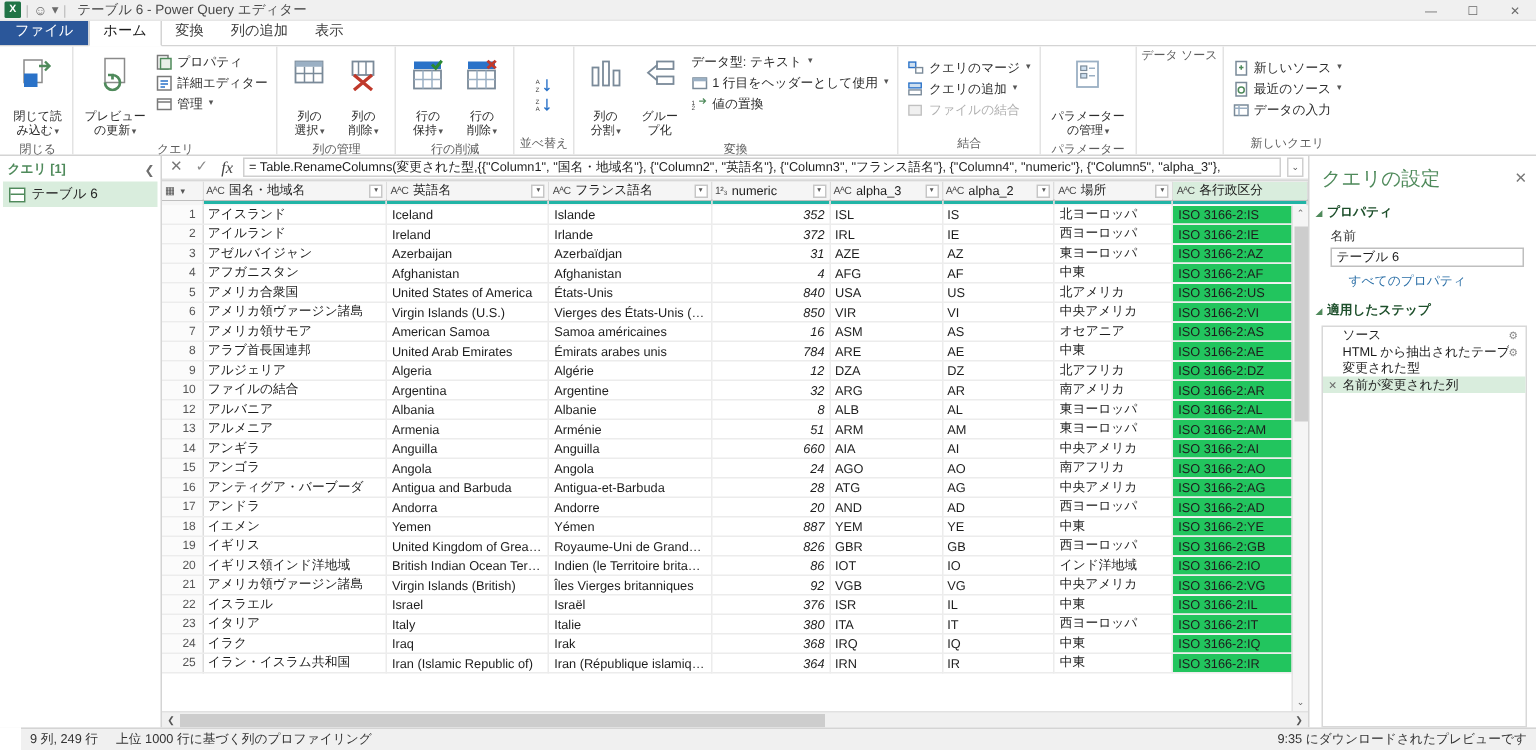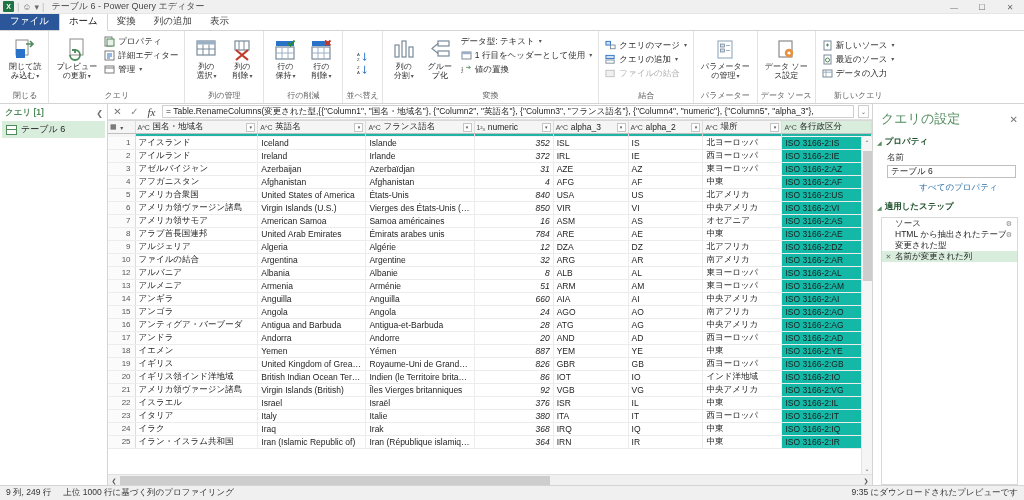--- a/index.html
+++ b/index.html
@@ -39,21 +39,21 @@
             display:flex; align-items:stretch; padding-left:2px; }
   .rgroup { display:flex; flex-direction:column; align-items:center;
             border-right:1px solid #e3e3e3; padding:0 3px; }
   .rgroup-body { flex:1; display:flex; align-items:flex-start; padding-top:3px; }
   .rgroup-label { font-size:8px; color:#5c5c5c; text-align:center; padding-bottom:2px;
                   white-space:nowrap; }
   .big-btn { display:flex; flex-direction:column; align-items:center; width:auto;
              min-width:36px; padding:1px 4px; cursor:default; }
   .big-icon { height:26px; display:flex; align-items:flex-end; justify-content:center; }
   .big-label { font-size:8px; line-height:9px; text-align:center; color:#2b2b2b;
-               margin-top:1px; white-space:nowrap; }
+               margin-top:12px; white-space:nowrap; }
   .col-list { display:flex; flex-direction:column; justify-content:flex-start; gap:1px;
               padding-top:1px; }
   .sm-btn { display:flex; align-items:center; gap:3px; font-size:8.5px; color:#2b2b2b;
             padding:1px 3px; line-height:11px; white-space:nowrap; cursor:default; }
   .sm-btn.disabled { color:#b0b0b0; }
   .sm-ic { width:11px; height:11px; display:inline-flex; align-items:center;
            justify-content:center; flex:0 0 11px; }
   .caret { font-size:6px; color:#555; margin-left:1px; }
   .chk { color:#2a8a33; font-weight:bold; font-size:10px; line-height:1; }
 
@@ -102,21 +102,21 @@
            font-size:5px; color:#555; display:flex; align-items:center;
            justify-content:center; flex:0 0 9px; }
   .qbar td { height:3px; background:#f5f5f5; border-right:1px solid #dcdcdc; padding:0; }
   .qbar td div { height:2px; background:#21b4a6; }
   .gbody td { height:12.45px; border-right:1px solid #ececec; border-bottom:1px solid #ececec;
               font-size:8.5px; color:#1d1d1d; padding:0 3px; white-space:nowrap;
               overflow:hidden; text-overflow:ellipsis; }
   .gbody td.idx { background:#fbfbfb; color:#555; text-align:right; padding-right:4px;
                   border-right:1px solid #dcdcdc; font-size:8px; }
   .gbody td.num { text-align:right; font-style:italic; }
-  .gbody td.sel { background:#14b8a6;margin-top:46px; }
+  .gbody td.sel { background:#22c55e;margin-top:46px; }
   .gscroll { flex:1; overflow:hidden; position:relative; }
   .vscroll { position:absolute; right:0; top:0; bottom:0; width:11px; background:#f5f5f5;
              border-left:1px solid #e3e3e3; }
   .vthumb { position:absolute; top:14px; left:1px; width:9px; height:130px; background:#cdcdcd; }
   .vs-ar { height:12px; display:flex; align-items:center; justify-content:center;
            font-size:6px; color:#666; }
   .vs-ar.bot { position:absolute; bottom:0; left:0; right:0; }
   .hscrollrow { height:11px; background:#f0f0f0; border-top:1px solid #e1e1e1;
                 display:flex; align-items:center; }
   .hs-ar { width:12px; text-align:center; font-size:6px; color:#555; }
@@ -129,34 +129,34 @@
   .rp-hd { display:flex; align-items:center; justify-content:space-between;
            padding:6px 6px 6px 8px; }
   .rp-title { font-size:13px; color:#4f8a5b; }
   .rp-x { font-size:10px; color:#777; }
   .rp-sec { display:flex; align-items:center; gap:3px; padding:2px 6px 2px 4px;
             font-size:8.5px; color:#1d4f2b; font-weight:bold; }
   .rp-tri { font-size:6px; color:#4f8a5b; }
   .rp-sub { font-size:8.5px; color:#333; padding:2px 6px 1px 14px; }
   .rp-input { margin:0 8px 0 14px; height:13px; border:1px solid #bfbfbf; background:#fff;
               font-size:8.5px; line-height:11px; padding:0 3px; color:#1d1d1d; }
-  .rp-link { font-size:8.5px; color:#2a6ea6; padding:4px 6px 5px 26px;text-align:center; }
+  .rp-link { font-size:8.5px; color:#2a6ea6; padding:4px 6px 5px 26px; }
   .steps { margin:2px 6px 0 8px; border:1px solid #d8d8d8; flex:1; background:#fff;
            display:flex; flex-direction:column; }
   .step { display:flex; align-items:center; height:11px; font-size:8.5px; color:#1d1d1d;
           padding:0 3px 0 0; }
   .step.active { background:#d9eddd; }
   .step-ic { width:13px; text-align:center; font-size:7px; color:#6a6a6a; flex:0 0 13px; }
   .step-lab { flex:1; white-space:nowrap; overflow:hidden; }
   .step-gear { font-size:7px; color:#888; padding-right:2px; }
 
   
   .status { height:15px; background:#f0f0f0; border-top:1px solid #d4d4d4;
             display:flex; align-items:center; justify-content:space-between;
-            padding:0 6px; font-size:8.5px; color:#333; }
+            padding:0 6px; font-size:8.5px; color:#333;margin-left:14px; }
   .st-left { display:flex; align-items:center; gap:12px; }
   .st-prof { }
 </style>
 </head>
 <body>
 
 <div class="app">
 
   <div class="titlebar">
     <div class="qat">
@@ -423,32 +423,20 @@
               <path d="M12 6.5h4M12 11.5h4" stroke="#9bb0c4"></path>
             </svg>
           </div>
           <div class="big-label">パラメーター<br>の管理<span class="caret">▾</span></div>
         </div>
       </div>
       <div class="rgroup-label">パラメーター</div>
     </div>
 
     <div class="rgroup">
-      <div class="rgroup-body">
-        <div class="big-btn">
-          <div class="big-icon">
-            <svg width="22" height="22" viewBox="0 0 22 22">
-              <rect x="4" y="2" width="13" height="16" fill="#fff" stroke="#8a8a8a" stroke-width="1.2"></rect>
-              <circle cx="14" cy="14" r="4.2" fill="#e8913a"></circle>
-              <circle cx="14" cy="14" r="1.6" fill="#fff"></circle>
-            </svg>
-          </div>
-          <div class="big-label">データ ソー<br>ス設定</div>
-        </div>
-      </div>
       <div class="rgroup-label">データ ソース</div>
     </div>
 
     <div class="rgroup" style="border-right:none;">
       <div class="rgroup-body">
         <div class="col-list" style="padding-top:5px;">
           <div class="sm-btn">
             <span class="sm-ic">
               <svg width="11" height="11" viewBox="0 0 11 11">
                   <rect x="2" y="1" width="7" height="9" fill="#fff" stroke="#7a8a99"></rect>

